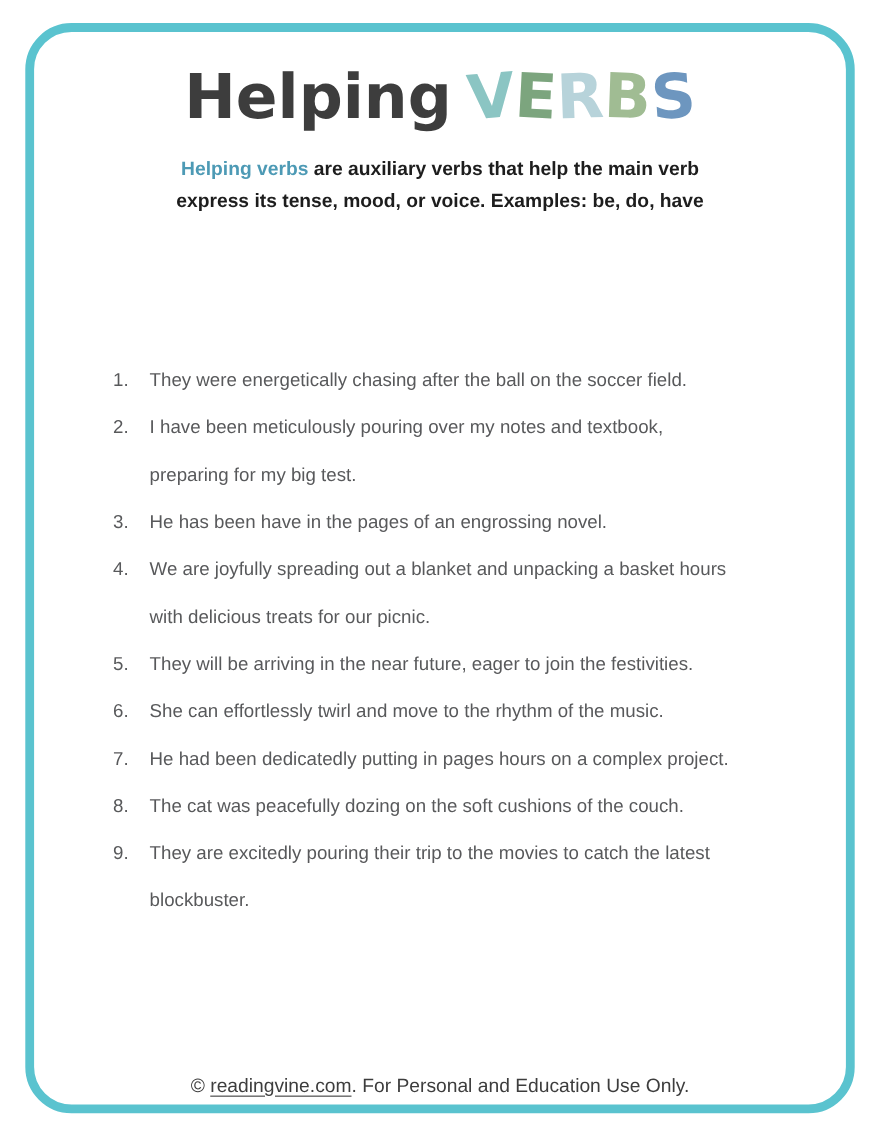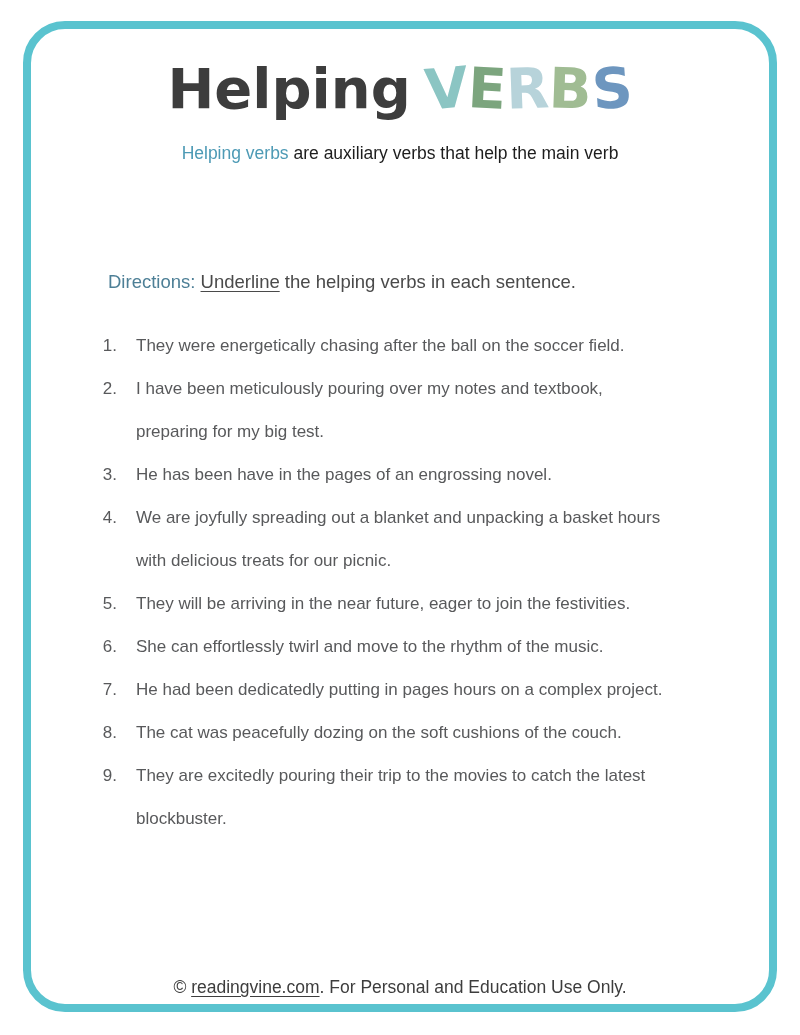--- a/index.html
+++ b/index.html
@@ -33,21 +33,21 @@
   .verbs-letter { display:inline-block; }
   .verbs-letter:nth-child(1){ transform:rotate(-5deg); }
   .verbs-letter:nth-child(2){ transform:rotate(3deg); }
   .verbs-letter:nth-child(3){ transform:rotate(-2deg); }
   .verbs-letter:nth-child(4){ transform:rotate(2deg); }
   .verbs-letter:nth-child(5){ transform:rotate(-4deg); }
   .intro {
     position:absolute; top:139px; left:0; width:100%;
     text-align:center;
     font-size:17.5px;
-    font-weight:400;
+    font-weight:700;
     line-height:29px;
   }
   .section-heading {
     position:absolute; top:228px; left:108px;
     font-family:"DejaVu Sans", sans-serif;
     font-weight:bold;
     font-size:27px;
     letter-spacing:2px;
     line-height:36px;
   }
@@ -90,27 +90,24 @@
 
 <div class="page">
   <div class="page-border" style="border-color: rgb(90, 195, 207);"></div>
 
   <div class="title">
     <span style="color: rgb(61, 61, 61);">Helping</span><span class="word2"><span class="verbs-letter" style="color: rgb(139, 197, 195);">V</span><span class="verbs-letter" style="color: rgb(124, 165, 126);">E</span><span class="verbs-letter" style="color: rgb(183, 211, 218);">R</span><span class="verbs-letter" style="color: rgb(160, 188, 147);">B</span><span class="verbs-letter" style="color: rgb(109, 150, 191);">S</span></span>
   </div>
 
   <div class="intro" style="color: rgb(29, 29, 29);">
     <div><span style="color: rgb(77, 154, 181);">Helping verbs</span><span> are auxiliary verbs that help the main verb</span></div>
+    <div>express its tense, mood, or voice. Examples: be, do, have</div>
   </div>
 
 
-  <div class="directions" style="color: rgb(74, 74, 74);">
-    <span style="color: rgb(77, 127, 150);">Directions:</span>
-    <span class="underlined">Underline</span><span> the helping verbs in each sentence.</span>
-  </div>
 
   <ol class="sentence-list" style="color: rgb(88, 89, 91);">
     <li>
       <span class="sentence-number">1.</span>
       <span class="sentence-text">They were energetically chasing after the ball on the soccer field.</span>
     </li>
     <li>
       <span class="sentence-number">2.</span>
       <span class="sentence-text">I have been meticulously pouring over my notes and textbook,
 preparing for my big test.</span>

